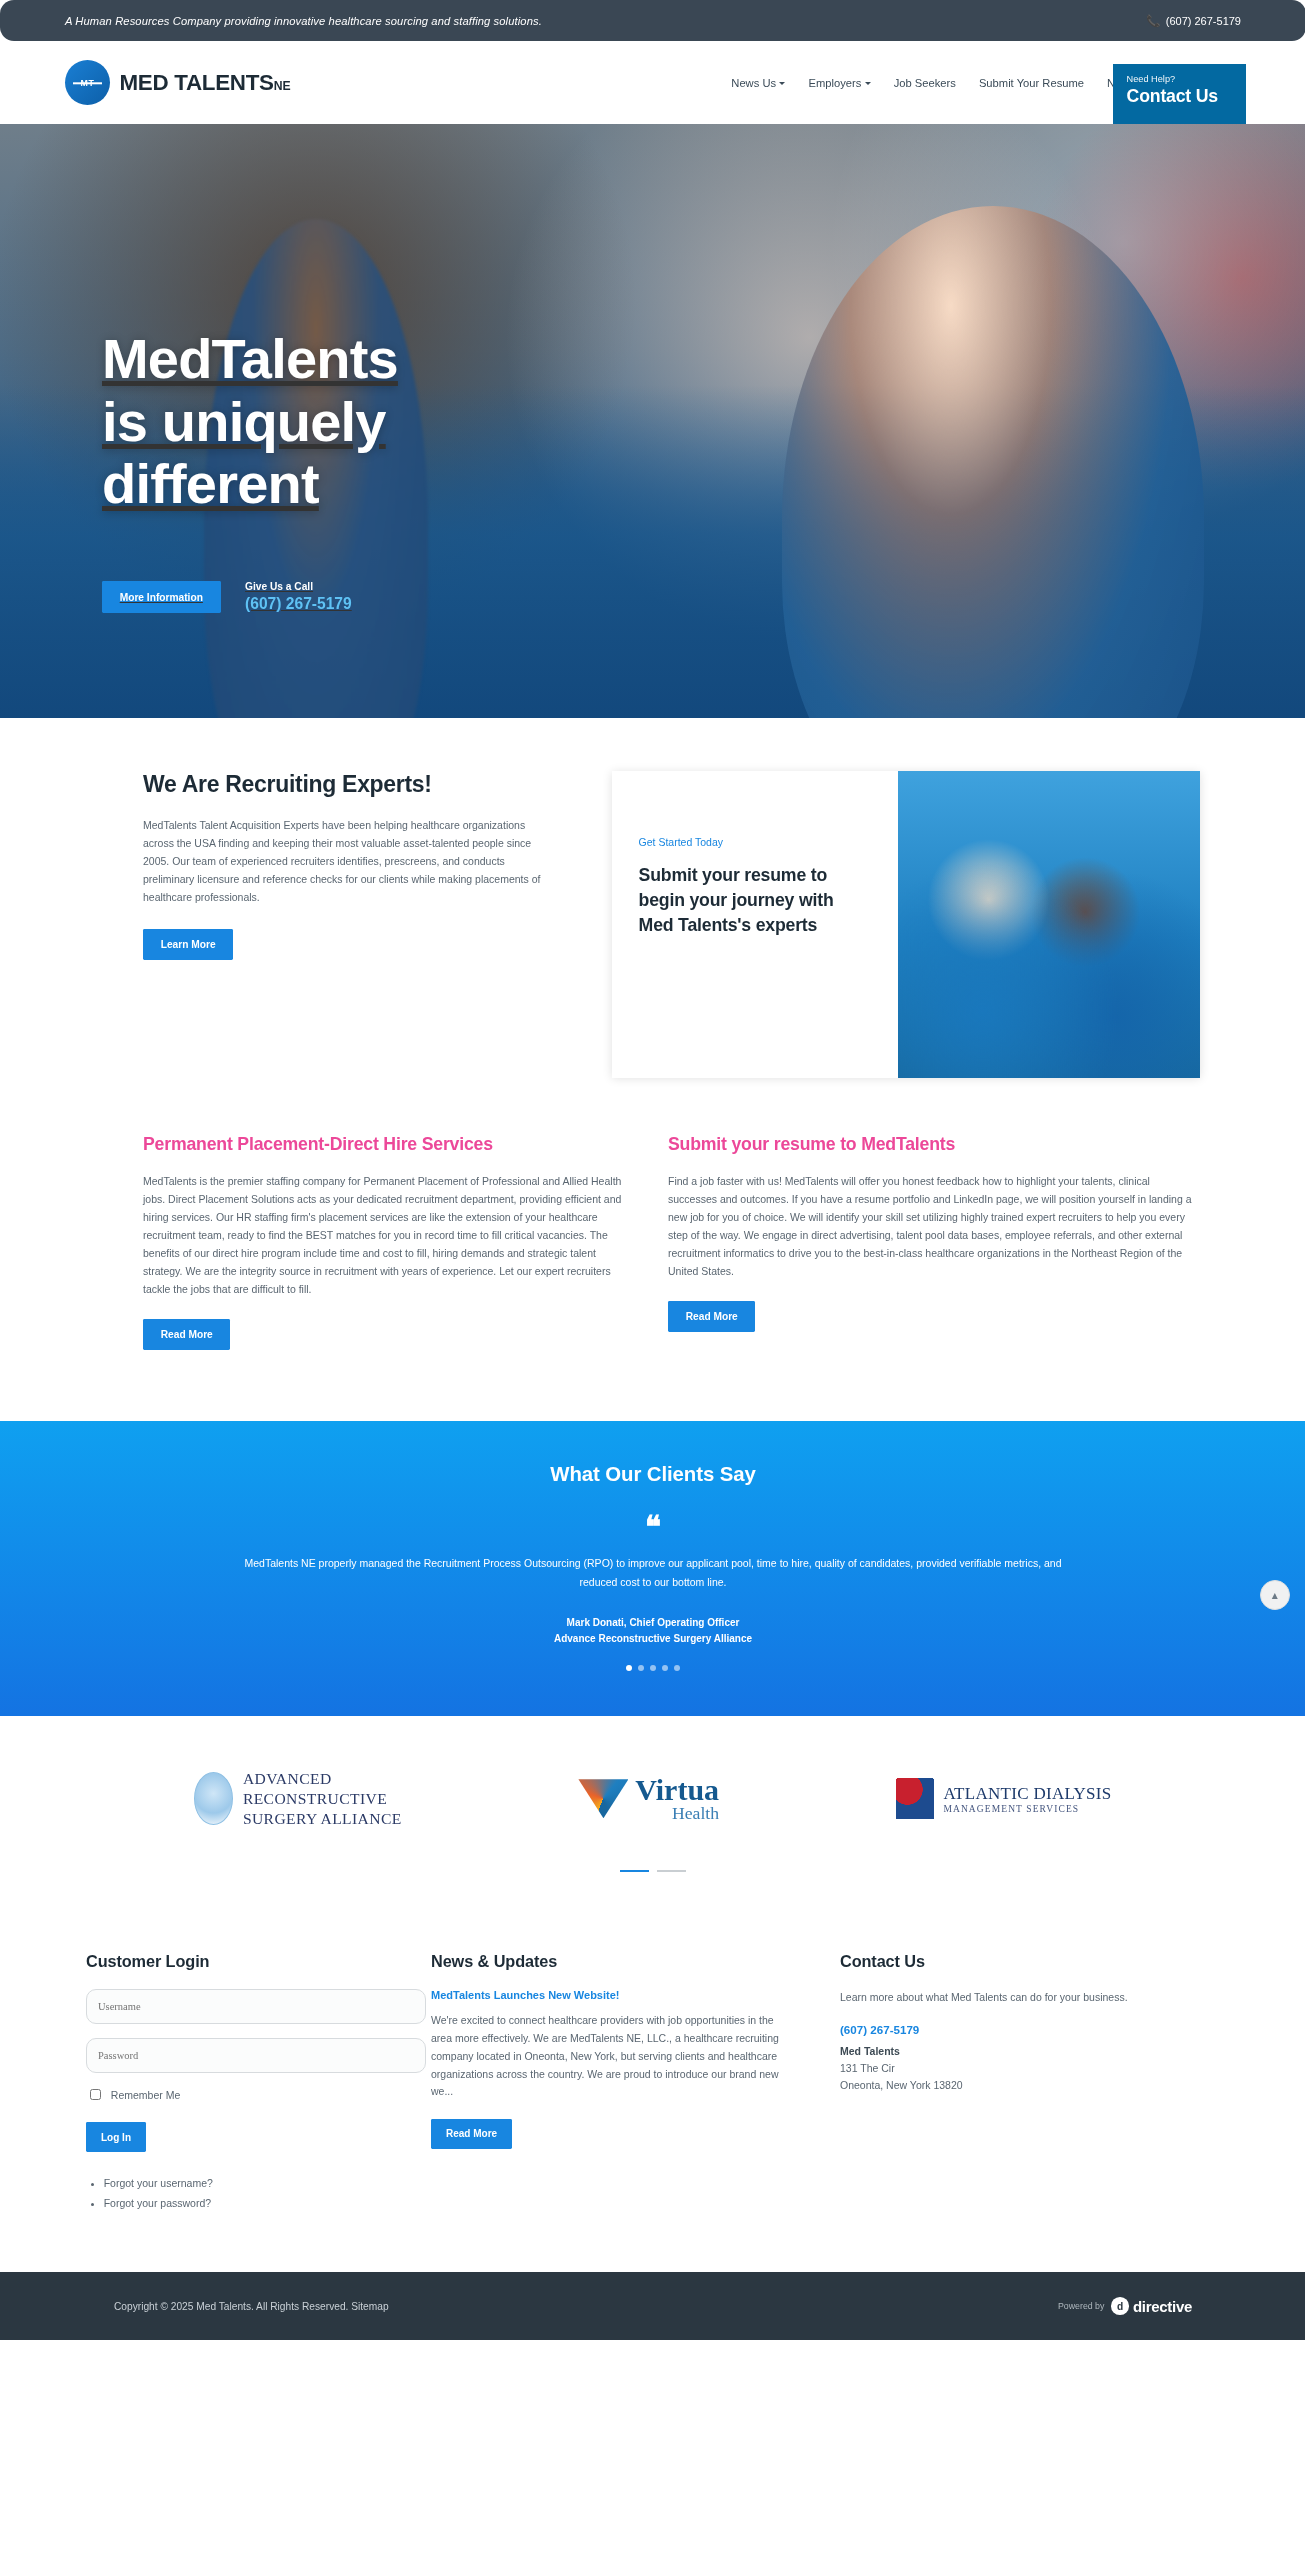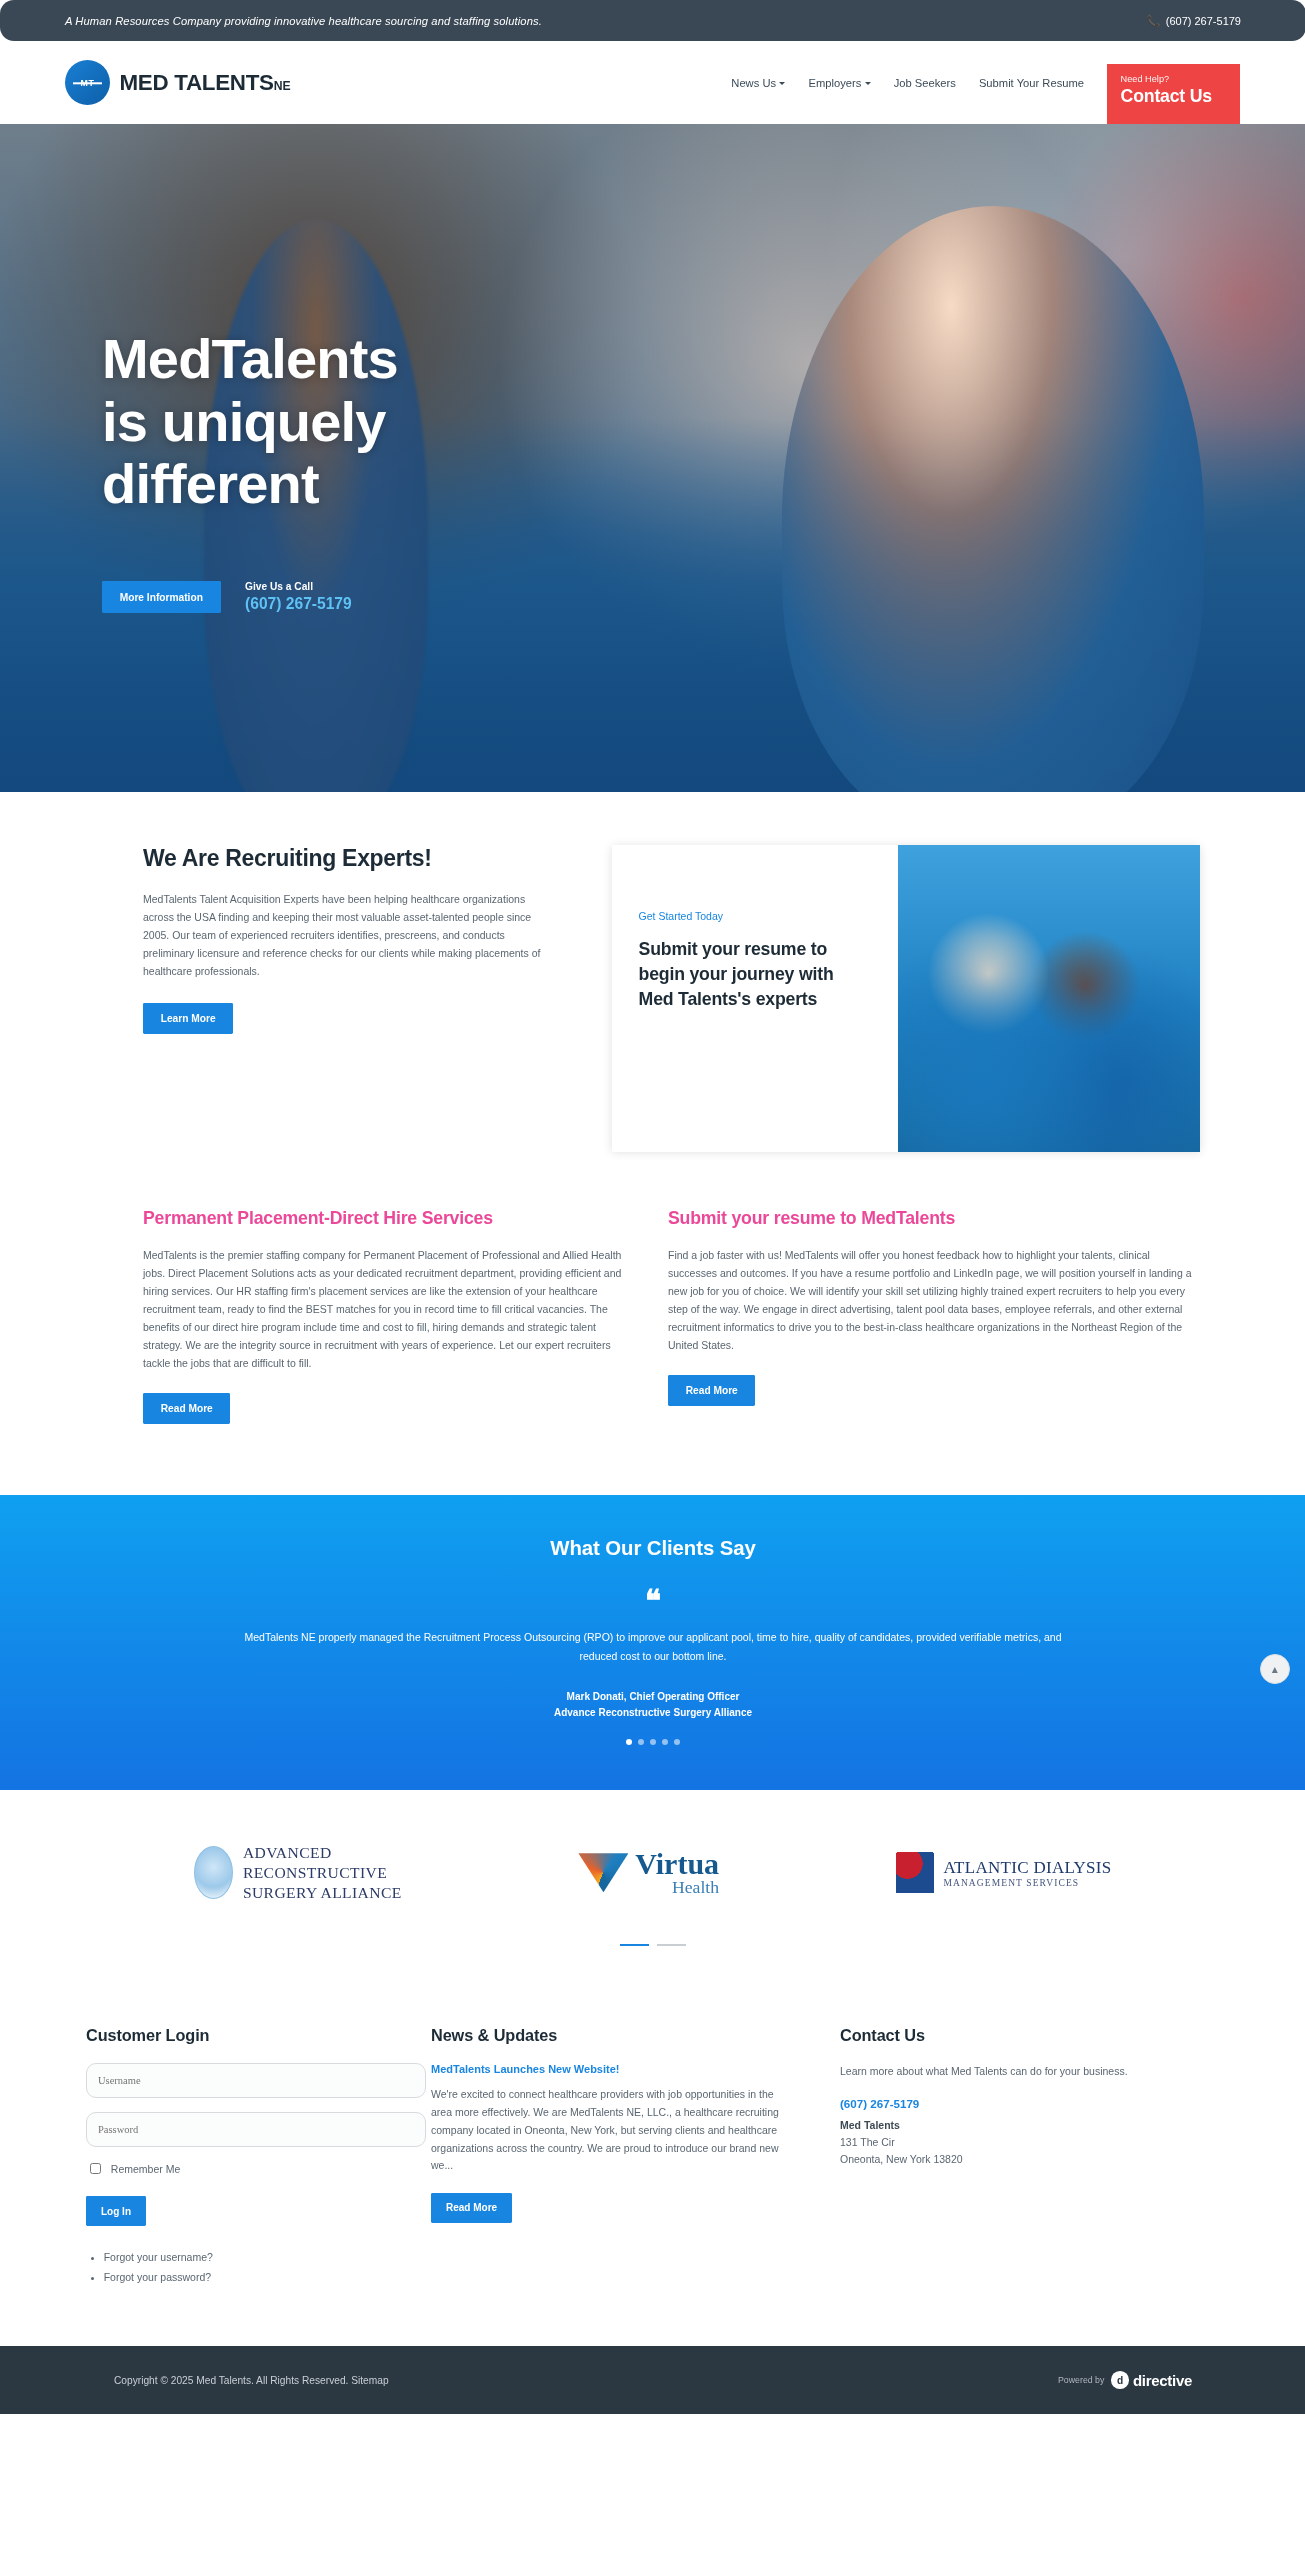--- a/index.html
+++ b/index.html
@@ -63,31 +63,32 @@
   .nav-item {
     font-size: 11.2px; color: #3b4b58; white-space: nowrap;
     display: flex; align-items: center; gap: 3.4px; cursor: pointer;
   }
   .caret {
     width: 0; height: 0; border-left: 3.1px solid transparent;
     border-right: 3.1px solid transparent; border-top: 3.4px solid #3b4b58;
     display: inline-block; position: relative; top: 1.4px;
   }
   .contact-box {
-    position: absolute; right: 66px; top: 23px;
-    width: 133px; height: 65px; background: #ef4444; color: #fff;
+    position: absolute; right: 60px; top: 23px;
+    width: 133px; height: 65px; background: #0369a1; color: #fff;
     padding: 9.5px 13.6px 0 13.6px; cursor: pointer;
   }
   .contact-box .need { font-size: 9.2px; opacity: .95; }
   .contact-box .cta { font-size: 17.7px; font-weight: bold; margin-top: 2.7px; letter-spacing: -0.2px; }
 
   
   .hero {
-    position: relative; height: 668px; overflow: hidden;
+    position: relative; height: 594px; overflow: hidden;
     background: #b91c1c;
+    text-decoration: underline;
   }
   .hero-bg {
     position: absolute; inset: 0;
     background:
       radial-gradient(circle at 62% 36%, rgba(255,225,205,0.55) 0%, rgba(255,225,205,0) 34%),
       radial-gradient(circle at 24% 30%, rgba(80,62,48,0.85) 0%, rgba(80,62,48,0) 30%),
       radial-gradient(circle at 86% 20%, rgba(255,255,255,0.35) 0%, rgba(255,255,255,0) 24%),
       radial-gradient(circle at 95% 26%, rgba(190,40,40,0.55) 0%, rgba(190,40,40,0) 16%),
       linear-gradient(180deg, #6f7e8a 0%, #4e6c86 38%, #2f5d87 62%, #1f4f7a 100%);
   }

